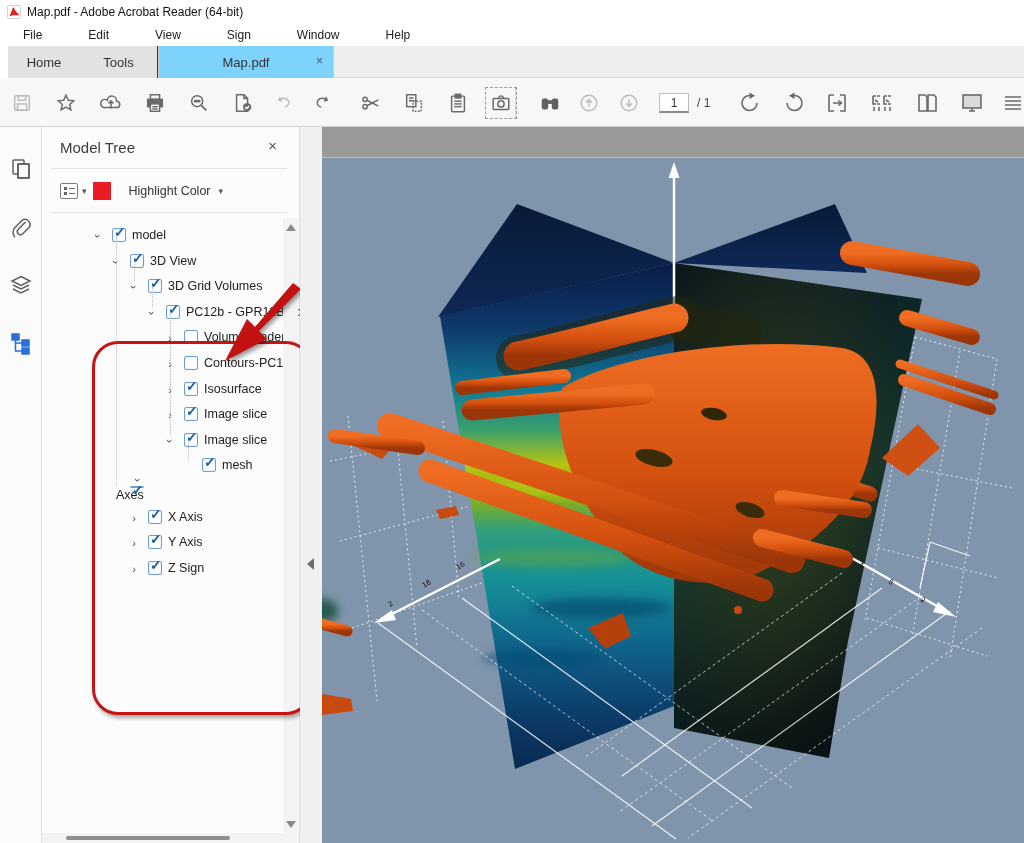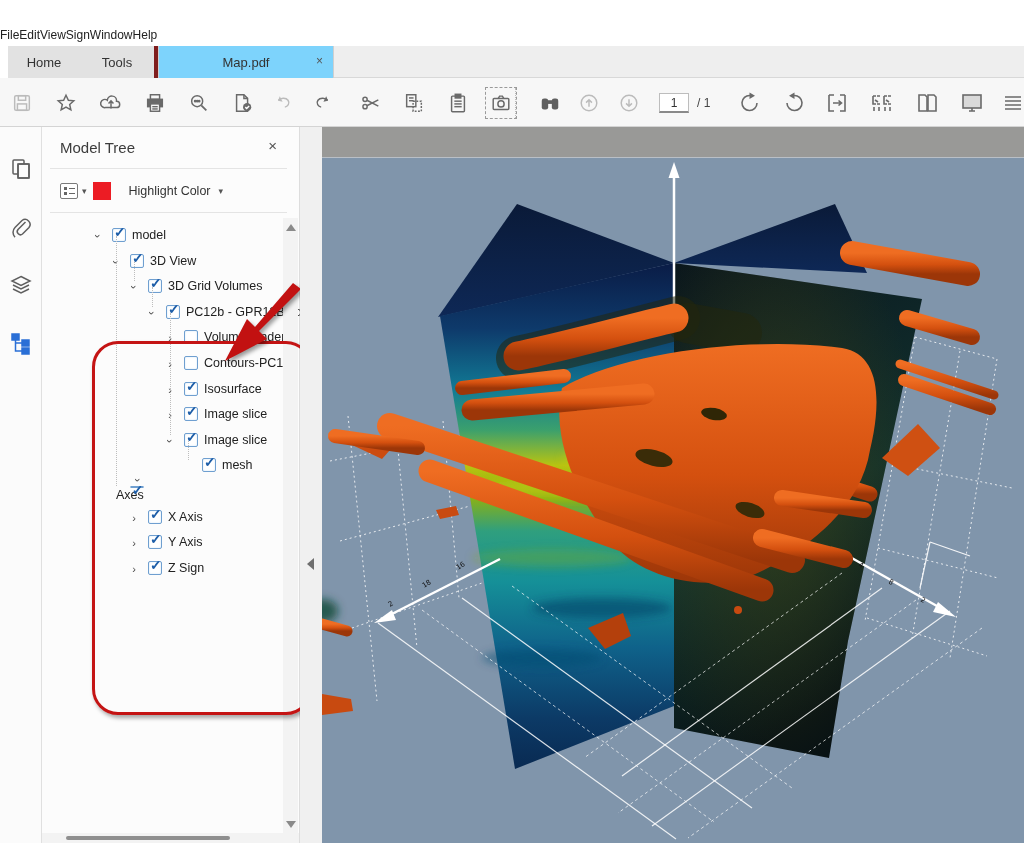--- a/index.html
+++ b/index.html
@@ -6,27 +6,27 @@
   html,body { width:1024px; height:843px; font-family:"Liberation Sans",sans-serif; background:#fff; overflow:hidden; }
   #app { position:relative; width:1024px; height:843px; }
 
   
   #titlebar { position:absolute; left:0; top:0; width:1024px; height:24px; background:#fff; display:flex; align-items:center; padding-left:7px; }
   #titlebar .appicon { width:14px; height:14px; margin-right:6px; }
   #titlebar .ttl { font-size:12px; color:#111; }
 
   
   #menubar { position:absolute; left:0; top:24px; width:1024px; height:22px; background:#fff; display:flex; align-items:center; }
-  #menubar .mi { font-size:12px; color:#222; padding:3px 0; cursor:default; }
+  #menubar .mi { font-size:12px; color:#222; padding:3px 23px; cursor:default; }
 
   
   #tabstrip { position:absolute; left:0; top:46px; width:1024px; height:32px; background:#eeeeee; border-bottom:1px solid #d8d8d8;margin-left:8px; }
   .navtab { position:absolute; top:0; height:32px; display:flex; align-items:center; justify-content:center; font-size:13px; color:#333; background:#e2e2e2; }
   #tab-home { left:0; width:72px; }
-  #tab-tools { left:72px; width:78px; border-right:4px solid #7f1d1d; }
+  #tab-tools { left:72px; width:78px; border-right:1px solid #7f1d1d; }
   #tab-doc { left:150px; width:176px; background:#7dd3fc; border-left:1px solid #cfcfcf; border-right:1px solid #cfcfcf; border-bottom:1px solid #f9f9f9; margin-bottom:-1px; height:33px; }
   #tab-doc .x { position:absolute; right:10px; top:8px; font-size:12px; color:#555; }
 
   
   #toolbar { position:absolute; left:0; top:78px; width:1024px; height:49px; background:#f7f7f7; border-bottom:1px solid #d4d4d4; }
   .tbi { position:absolute; top:12px; width:26px; height:26px; display:flex; align-items:center; justify-content:center; }
   .tbi svg { stroke:#6a6a6a; fill:none; stroke-width:1.6; }
   .tbi.gray { opacity:.42; }
   .tbi.sel { outline:1px dashed #9a9a9a; outline-offset:2px; }
   #pagebox { position:absolute; top:15px; left:659px; width:30px; height:20px; border:1px solid #bdbdbd; background:#fff; font-size:12px; color:#333; text-align:center; line-height:19px; }
@@ -78,20 +78,27 @@
   #docstrip { position:absolute; left:300px; top:127px; width:22px; height:716px; background:#f0f0f0; }
   #collapse { position:absolute; left:307px; top:558px; width:0; height:0; border-top:6px solid transparent; border-bottom:6px solid transparent; border-right:7px solid #6e6e6e; }
   #graybar { position:absolute; left:322px; top:127px; width:702px; height:31px; background:#999997; border-bottom:1px solid #b9bfc6; }
   #canvas3d { position:absolute; left:322px; top:158px; width:702px; height:685px; background:#8095ab; overflow:hidden; }
 </style>
 </head>
 <body>
 
 <div id="app">
 
+  <div id="titlebar">
+    <svg class="appicon" viewBox="0 0 16 16">
+      <rect x="0.5" y="0.5" width="15" height="15" rx="2" fill="#fff" stroke="#c9c9c9"></rect>
+      <path d="M3 12 C5 8 6 5 6.5 3 L8 3 C9 6 11 9 13.5 10.5 L13 12 C10 11 7 11 4 12.5 Z" fill="#e2231a"></path>
+    </svg>
+    <span class="ttl">Map.pdf - Adobe Acrobat Reader (64-bit)</span>
+  </div>
 
   <div id="menubar">
     <span class="mi">File</span>
     <span class="mi">Edit</span>
     <span class="mi">View</span>
     <span class="mi">Sign</span>
     <span class="mi">Window</span>
     <span class="mi">Help</span>
   </div>
 

